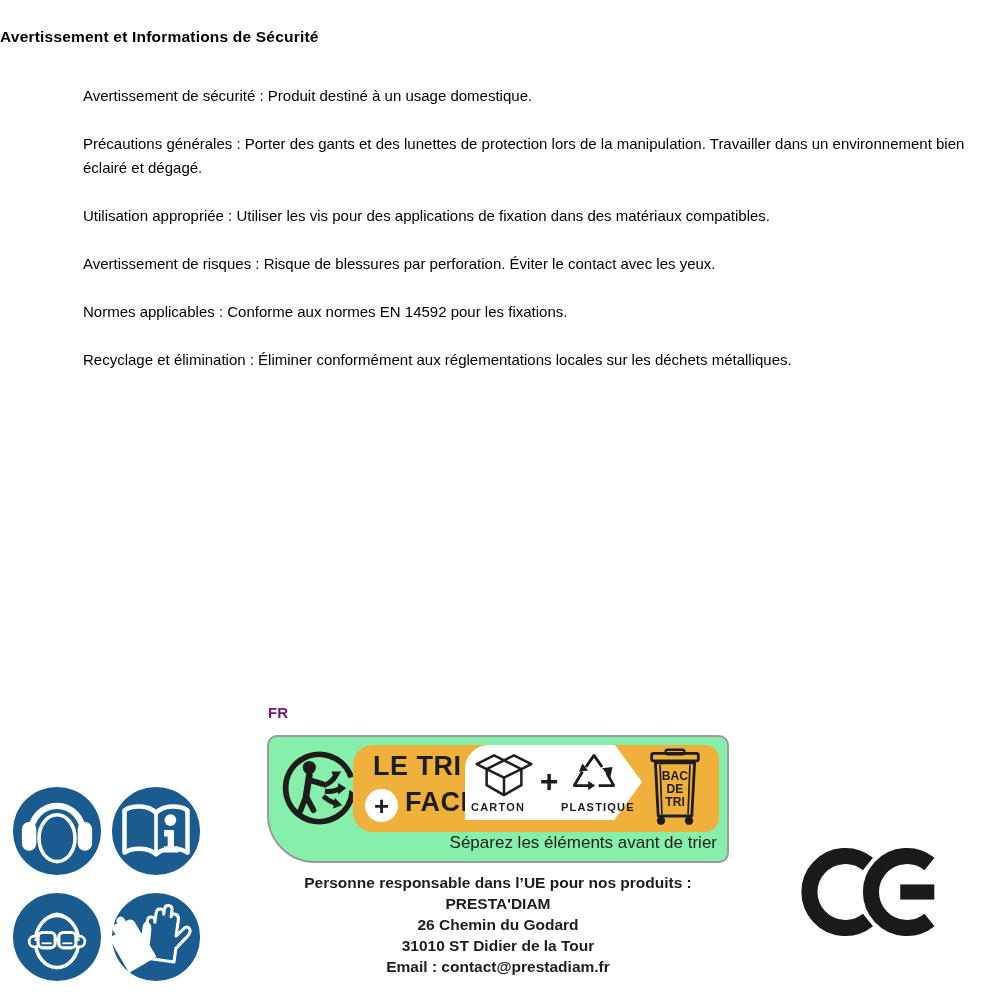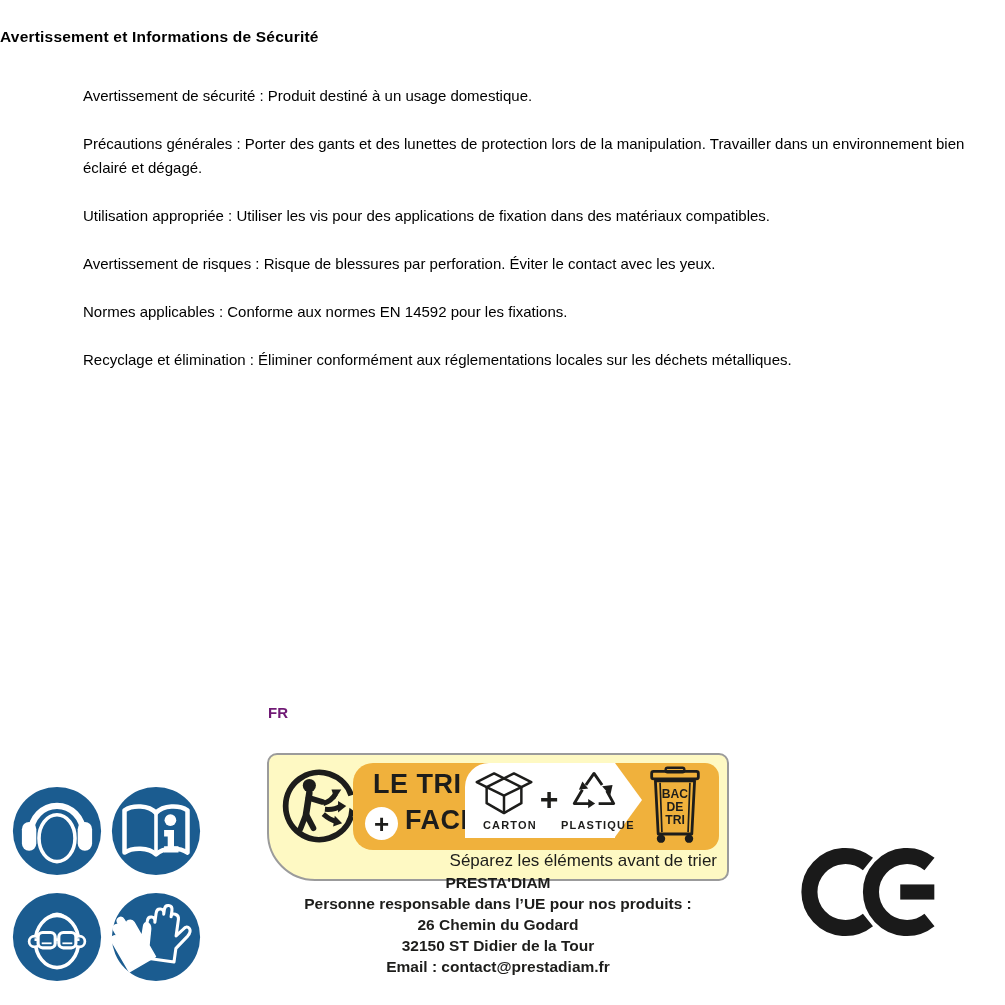--- a/index.html
+++ b/index.html
@@ -19,22 +19,22 @@
   .paragraphs p{margin:0 0 24px 0;}
   
   .icon-grid{
     position:absolute;left:12px;top:786px;
     display:grid;grid-template-columns:90px 90px;grid-template-rows:90px 90px;
     column-gap:9px;row-gap:16px;
   }
   .icon-grid svg{display:block;}
   .fr-code{position:absolute;left:268px;top:704px;font-size:15px;font-weight:bold;color:#701a75;}
   .sorting-box{
-    position:absolute;left:267px;top:753px;width:462px;height:128px;
-    background:#fef9c3;border:2px solid #9b9b9b;box-sizing:border-box;
+    position:absolute;left:267px;top:735px;width:462px;height:128px;
+    background:#86efac;border:2px solid #9b9b9b;box-sizing:border-box;
     border-radius:10px 10px 10px 48px;
   }
   .triman{position:absolute;left:10px;top:10px;width:82px;height:82px;}
   .banner{
     position:absolute;left:84px;top:8px;width:366px;height:87px;
     background:#F0B13C;border-radius:20px 14px 14px 20px;
   }
   .letri{position:absolute;left:20px;top:6px;font-size:27px;font-weight:bold;color:#1d1d1b;letter-spacing:.5px;}
   .plus-circle{
     position:absolute;left:12px;top:44px;width:33px;height:33px;border-radius:50%;
@@ -44,21 +44,21 @@
   .facile{position:absolute;left:52px;top:42px;font-size:27px;font-weight:bold;color:#1d1d1b;letter-spacing:.5px;}
   .cutout{
     position:absolute;left:112px;top:0;width:150px;height:75px;background:#fff;
     border-top-left-radius:24px;
   }
   .cutout-arrow{
     position:absolute;left:262px;top:0;width:0;height:0;
     border-top:37.5px solid transparent;border-bottom:37.5px solid transparent;
     border-left:27px solid #ffffff;
   }
-  .mat{position:absolute;top:4px;text-align:right;color:#1d1d1b;}
+  .mat{position:absolute;top:4px;text-align:left;color:#1d1d1b;}
   .mat-carton{left:118px;width:66px;}
   .mat-plast{left:208px;width:66px;}
   .mat svg{display:block;margin:0 auto;}
   .mat-label{font-size:11px;font-weight:bold;letter-spacing:1.2px;margin-top:2px;}
   .mat-sep{position:absolute;left:184px;top:18px;width:24px;text-align:center;
     font-size:32px;font-weight:bold;color:#1d1d1b;}
   .bin{position:absolute;left:294px;top:3px;width:56px;height:80px;}
   .separate-note{
     position:absolute;right:10px;top:96px;font-size:17px;color:#1d1d1b;
     white-space:nowrap;
@@ -193,24 +193,24 @@
         <text x="30" y="33" text-anchor="middle" font-size="13" font-weight="bold" font-family="Liberation Sans, sans-serif" fill="#1d1d1b">BAC</text>
         <text x="30" y="47" text-anchor="middle" font-size="13" font-weight="bold" font-family="Liberation Sans, sans-serif" fill="#1d1d1b">DE</text>
         <text x="30" y="61" text-anchor="middle" font-size="13" font-weight="bold" font-family="Liberation Sans, sans-serif" fill="#1d1d1b">TRI</text>
       </svg>
     </div>
 
     <div class="separate-note">Séparez les éléments avant de trier</div>
   </div>
 
   <div class="responsible">
+    <div>Personne responsable dans l’UE pour nos produits :</div>
     <div>PRESTA'DIAM</div>
-    <div>Personne responsable dans l’UE pour nos produits :</div>
     <div>26 Chemin du Godard</div>
-    <div>32150 ST Didier de la Tour</div>
+    <div>31010 ST Didier de la Tour</div>
     <div>Email : contact@prestadiam.fr</div>
   </div>
 
   <svg class="ce-mark" viewBox="0 0 150 100">
     <path d="M74.9,20.4 A38,38 0 1 0 74.9,79.6" transform="translate(-1,0)" fill="none" stroke="#1a1a1a" stroke-width="17"></path>
     <path d="M139.9,20.4 A38,38 0 1 0 139.9,79.6" transform="translate(-1,0)" fill="none" stroke="#1a1a1a" stroke-width="17"></path>
     <rect x="108" y="42" width="36" height="16" fill="#1a1a1a"></rect>
   </svg>
 
 </div>

